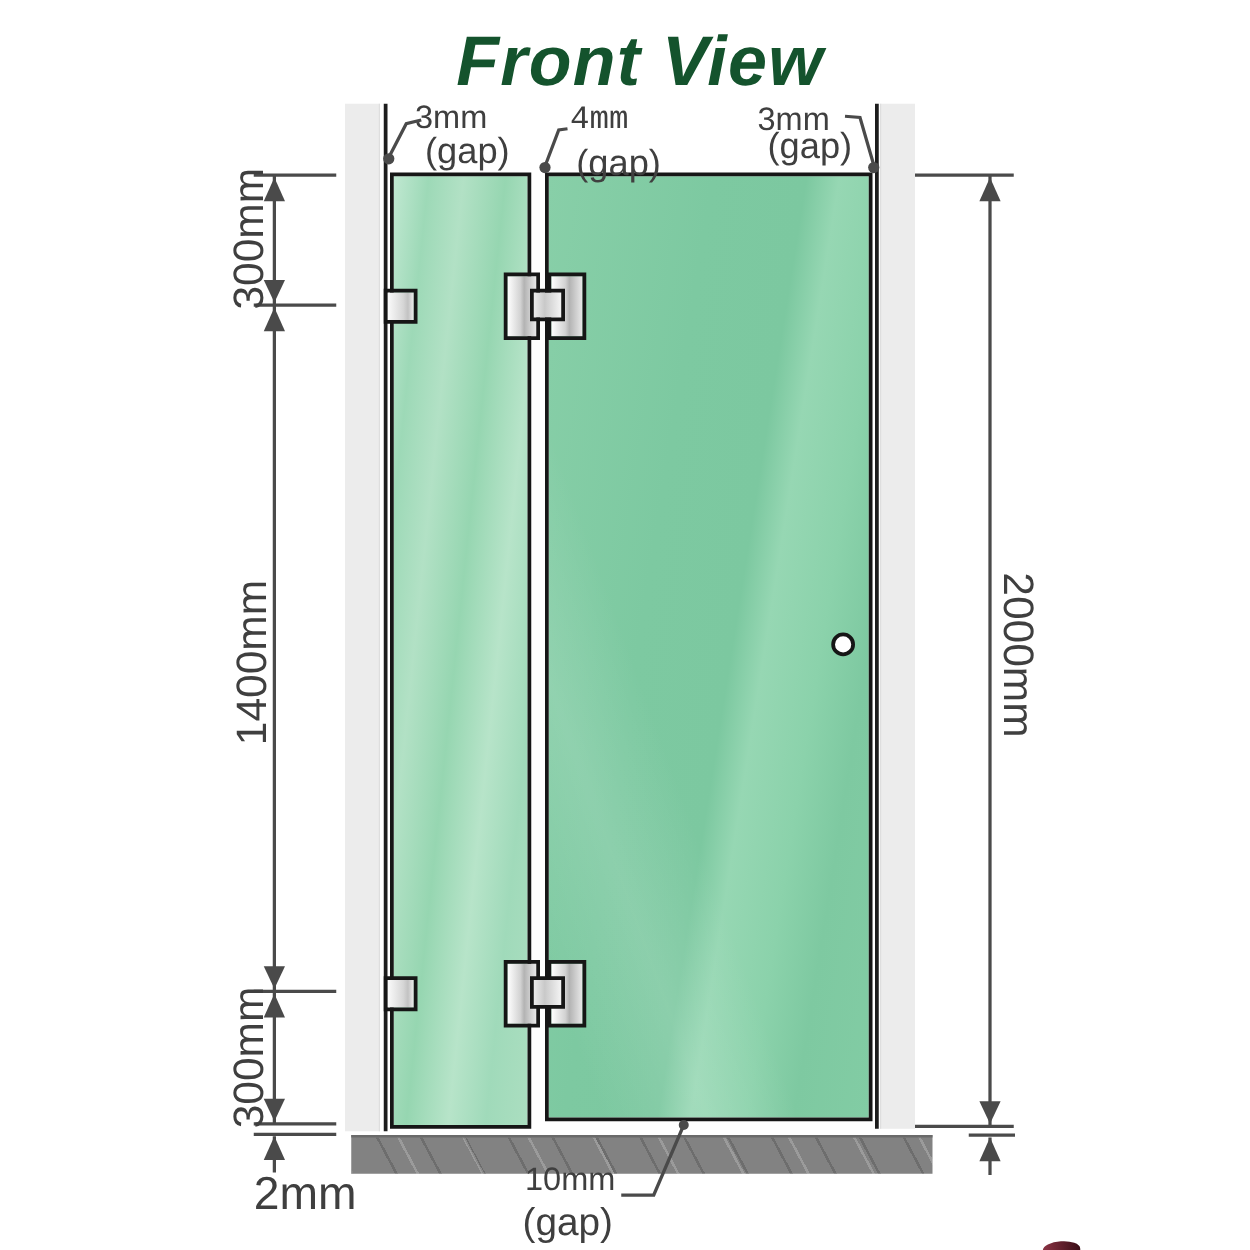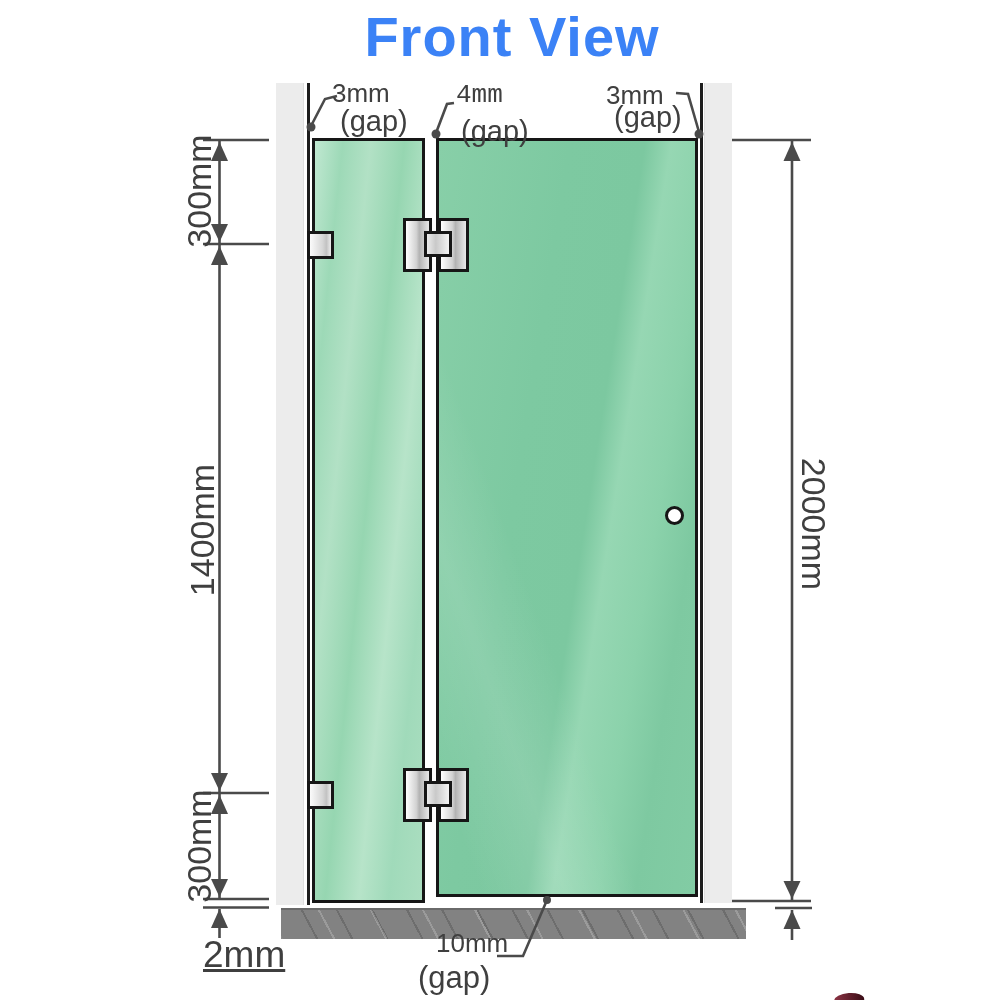--- a/index.html
+++ b/index.html
@@ -4,23 +4,23 @@
 <style>
   html,body{margin:0;padding:0;background:#ffffff;}
   #stage{
     position:relative;width:1000px;height:1000px;overflow:hidden;
     font-family:"Liberation Sans",sans-serif;background:#ffffff;
   }
   .abs{position:absolute;}
 
   
   .page-title{
-    left:352px;top:6px;width:320px;height:62px;
-    font-size:56px;font-weight:bold;
-    color:#3b82f6;text-align:center;letter-spacing:1px;line-height:62px;
+    left:352px;top:18px;width:320px;height:62px;
+    font-size:56px;font-weight:bold;font-style:italic;
+    color:#14532d;text-align:center;letter-spacing:1px;line-height:62px;
   }
 
   
   .wall-post{background:#ececec;border-right:1px solid #dedede;}
   .wall-post.left{left:276px;top:83px;width:27px;height:822px;}
   .wall-post.right{left:704px;top:83px;width:27px;height:820px;border-left:1px solid #dedede;border-right:none;}
   .wall-line{background:#1d1d1d;width:3px;}
   .wall-line.left{left:307px;top:83px;height:822px;}
   .wall-line.right{left:700px;top:83px;height:820px;}
 
@@ -179,19 +179,19 @@
   <div class="abs dim big" style="left:456px;top:82px;font-family:Liberation Mono, monospace;">4mm</div>
   <div class="abs dim gap" style="left:461px;top:117px;">(gap)</div>
   <div class="abs dim big" style="left:606px;top:82px;">3mm</div>
   <div class="abs dim gap" style="left:614px;top:103px;">(gap)</div>
 
   <div class="abs vlabel rot-ccw" style="left:139px;top:172px;width:120px;">300mm</div>
   <div class="abs vlabel rot-ccw" style="left:132px;top:511px;width:140px;">1400mm</div>
   <div class="abs vlabel rot-ccw" style="left:139px;top:827px;width:120px;">300mm</div>
   <div class="abs vlabel rot-cw" style="left:744px;top:505px;width:140px;">2000mm</div>
 
-  <div class="abs dim" style="left:203px;top:936px;font-size:37px;text-decoration:underline;">2mm</div>
-  <div class="abs dim big" style="left:420px;top:930px;margin-left:16px;">10mm</div>
+  <div class="abs dim" style="left:203px;top:936px;font-size:37px;">2mm</div>
+  <div class="abs dim big" style="left:420px;top:930px;">10mm</div>
   <div class="abs dim" style="left:418px;top:962px;font-size:31px;">(gap)</div>
 
   <div class="abs watermark"></div>
 
 </div>
 
 </body></html>

